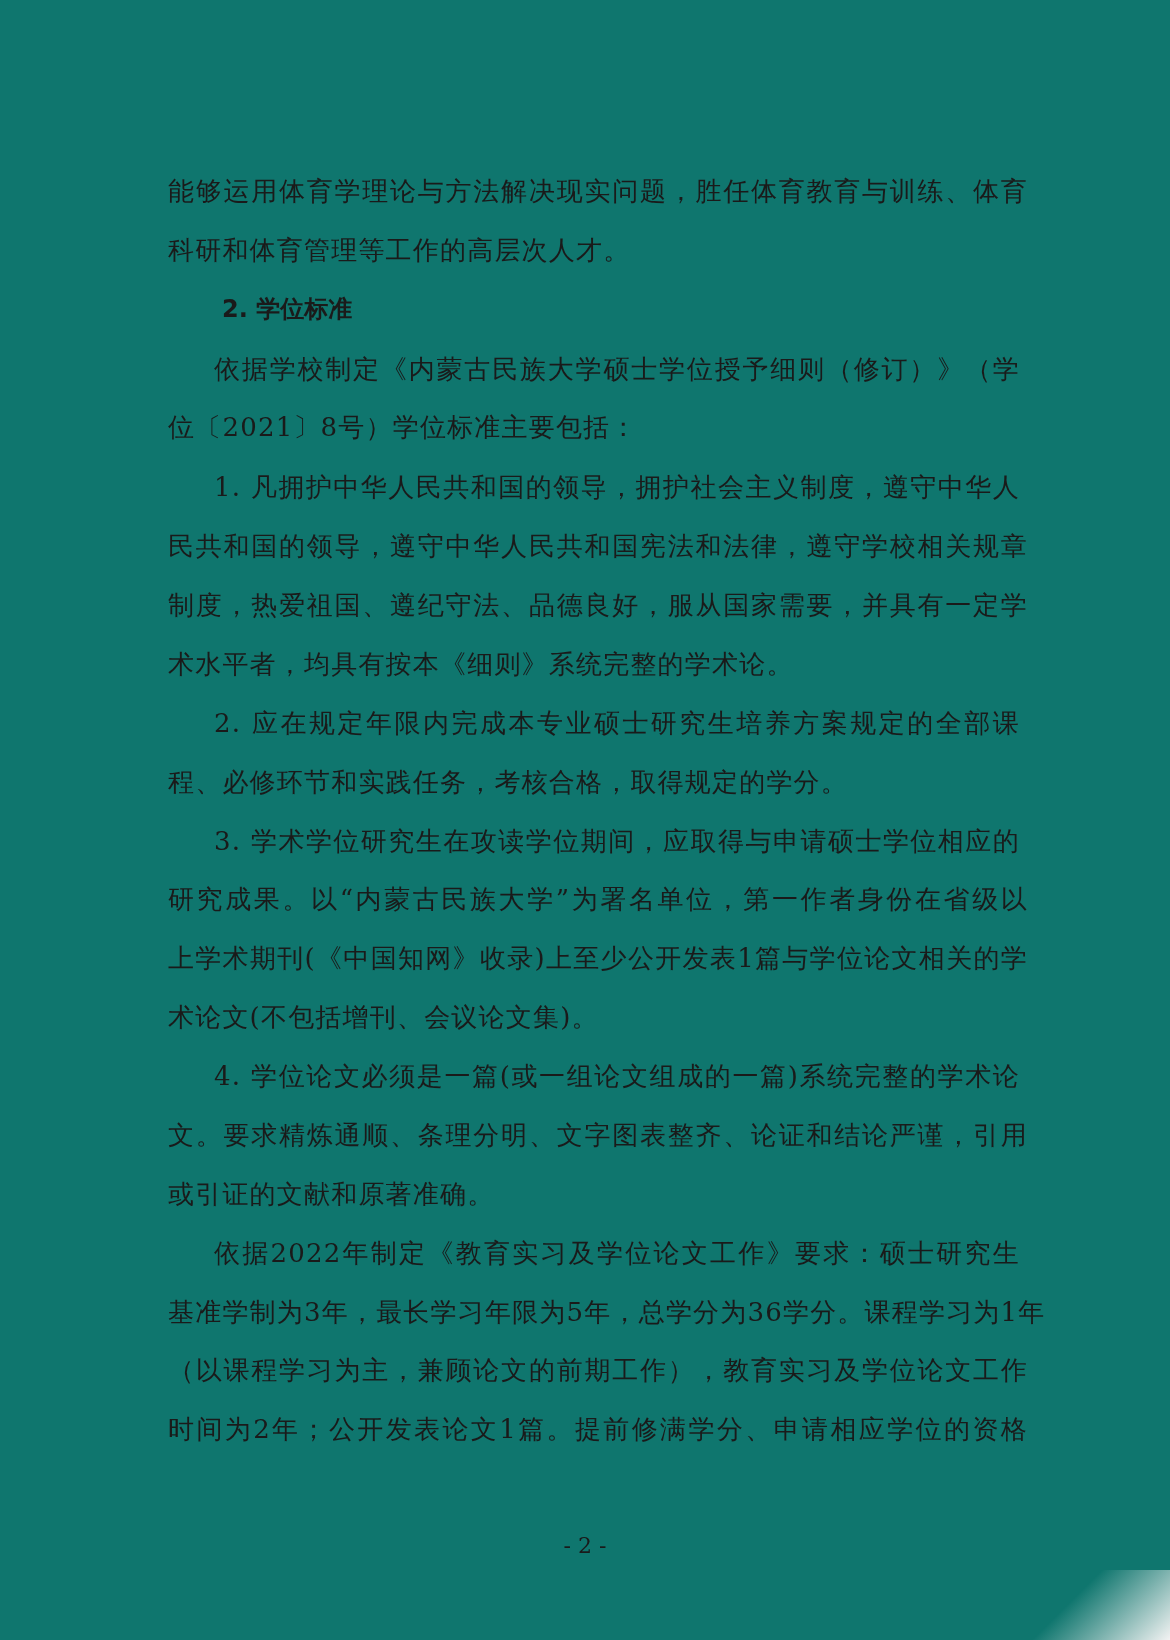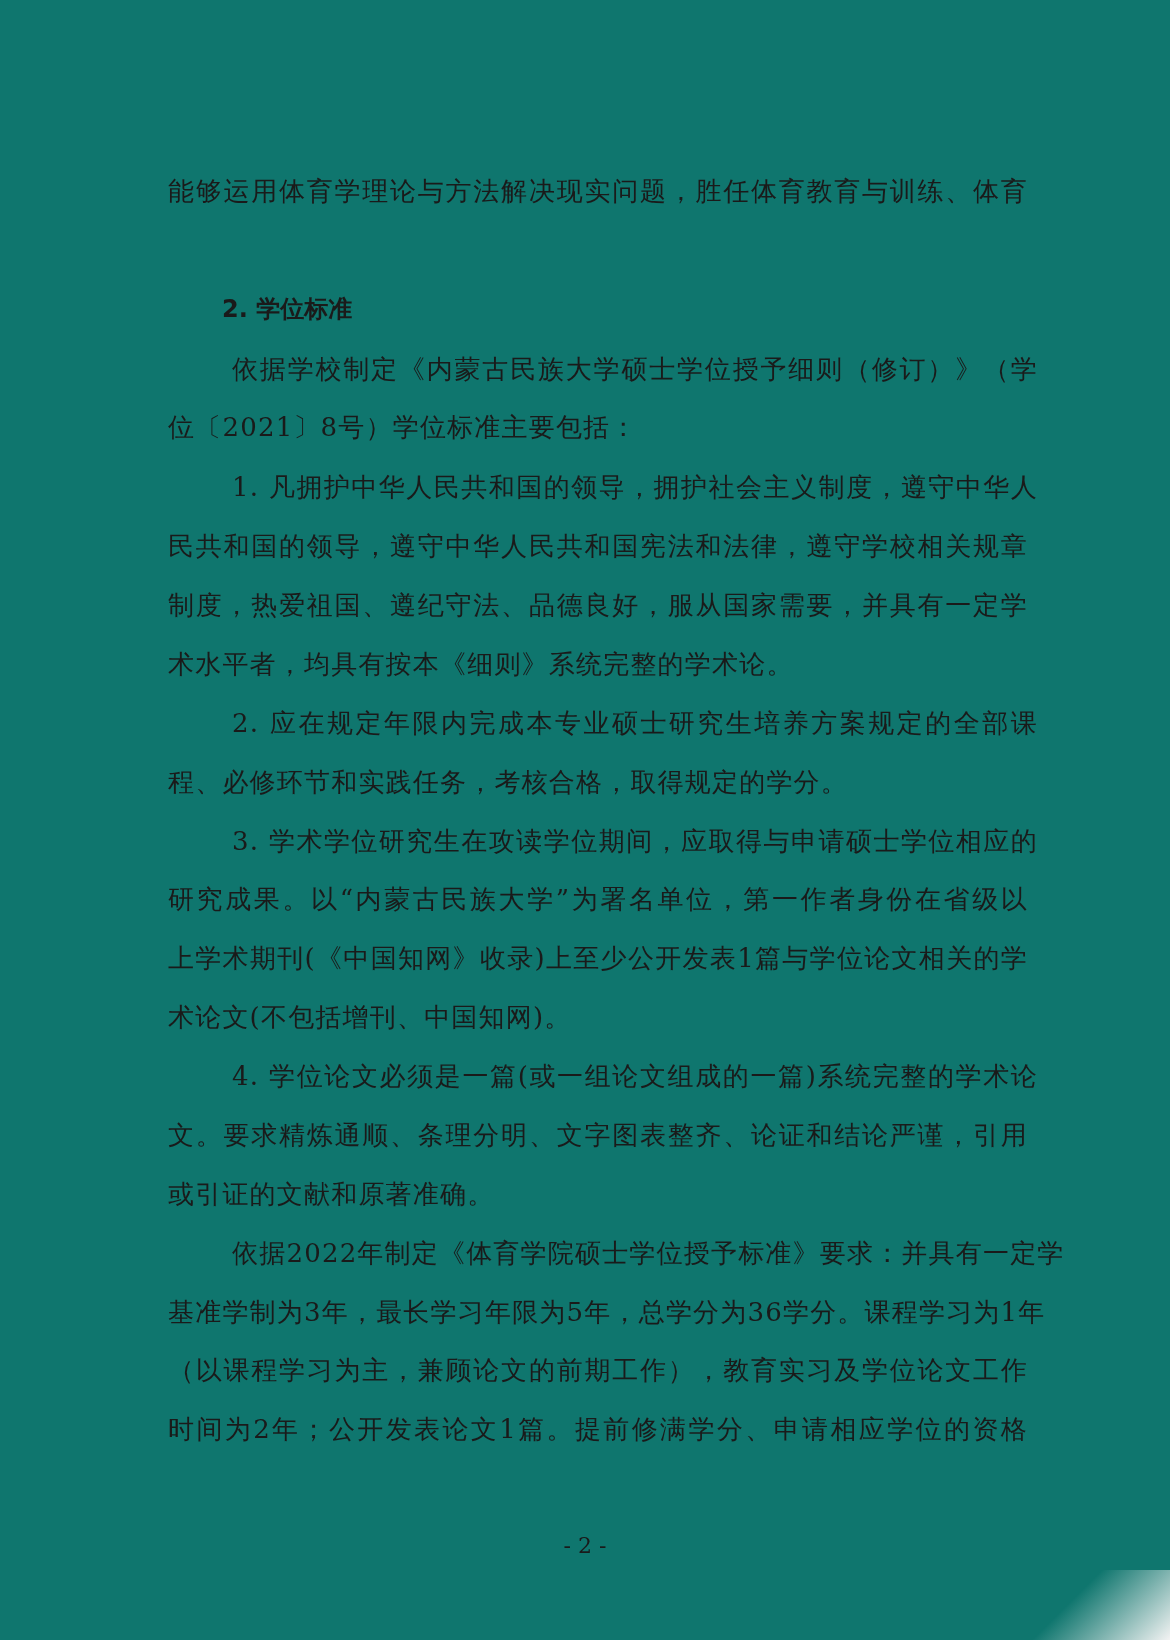--- a/index.html
+++ b/index.html
@@ -10,62 +10,63 @@
     color: #1a1a1a;
   }
   .page { position: absolute; left: 0; top: 0; width: 1170px; height: 1640px; background: #0f766e; }
   .line {
     position: absolute; left: 168px; width: 860px;
     font-size: 26px; line-height: 34px; white-space: nowrap;
     letter-spacing: 1.2px;
     text-align: justify; text-align-last: justify;
   }
   .line.last { text-align-last: left; }
-  .line.indent { left: 232px; width: 806px; }
+  .line.indent { left: 214px; width: 806px; }
   .heading {
     position: absolute; left: 222px; font-size: 24px; line-height: 34px;
     font-family: "DejaVu Sans", "Liberation Sans", sans-serif; font-weight: bold;
   }
   .footer {
     position: absolute; top: 1531px; left: 0; width: 1170px; text-align: center;
     font-size: 22px; line-height: 30px;
   }
   .shade {
     position: absolute; right: 0; bottom: 0; width: 160px; height: 70px;
     background: linear-gradient(135deg, rgba(255,255,255,0) 40%, #f3f3f3 100%);
   }
 </style>
 </head>
 <body>
 
 <div class="page">
   <div class="line" style="top:174px">能够运用体育学理论与方法解决现实问题，胜任体育教育与训练、体育</div>
+  <div class="line last" style="top:233px">科研和体育管理等工作的高层次人才。</div>
 
   <div class="heading" style="top:292px">2. 学位标准</div>
 
   <div class="line indent" style="top:352px">依据学校制定《内蒙古民族大学硕士学位授予细则（修订）》（学</div>
   <div class="line last" style="top:410px">位〔2021〕8号）学位标准主要包括：</div>
 
   <div class="line indent" style="top:470px">1. 凡拥护中华人民共和国的领导，拥护社会主义制度，遵守中华人</div>
   <div class="line" style="top:529px">民共和国的领导，遵守中华人民共和国宪法和法律，遵守学校相关规章</div>
   <div class="line" style="top:588px">制度，热爱祖国、遵纪守法、品德良好，服从国家需要，并具有一定学</div>
   <div class="line last" style="top:647px">术水平者，均具有按本《细则》系统完整的学术论。</div>
 
   <div class="line indent" style="top:706px">2. 应在规定年限内完成本专业硕士研究生培养方案规定的全部课</div>
   <div class="line last" style="top:765px">程、必修环节和实践任务，考核合格，取得规定的学分。</div>
 
   <div class="line indent" style="top:824px">3. 学术学位研究生在攻读学位期间，应取得与申请硕士学位相应的</div>
   <div class="line" style="top:882px">研究成果。以“内蒙古民族大学”为署名单位，第一作者身份在省级以</div>
   <div class="line" style="top:941px">上学术期刊(《中国知网》收录)上至少公开发表1篇与学位论文相关的学</div>
-  <div class="line last" style="top:1000px">术论文(不包括增刊、中国知网)。</div>
+  <div class="line last" style="top:1000px">术论文(不包括增刊、会议论文集)。</div>
 
   <div class="line indent" style="top:1059px">4. 学位论文必须是一篇(或一组论文组成的一篇)系统完整的学术论</div>
   <div class="line" style="top:1118px">文。要求精炼通顺、条理分明、文字图表整齐、论证和结论严谨，引用</div>
   <div class="line last" style="top:1177px">或引证的文献和原著准确。</div>
 
-  <div class="line indent" style="top:1236px">依据2022年制定《体育学院硕士学位授予标准》要求：并具有一定学</div>
+  <div class="line indent" style="top:1236px">依据2022年制定《教育实习及学位论文工作》要求：硕士研究生</div>
   <div class="line" style="top:1295px">基准学制为3年，最长学习年限为5年，总学分为36学分。课程学习为1年</div>
   <div class="line" style="top:1353px">（以课程学习为主，兼顾论文的前期工作），教育实习及学位论文工作</div>
   <div class="line" style="top:1412px">时间为2年；公开发表论文1篇。提前修满学分、申请相应学位的资格</div>
 
   <div class="footer">- 2 -</div>
   <div class="shade"></div>
 </div>
 
 </body></html>

